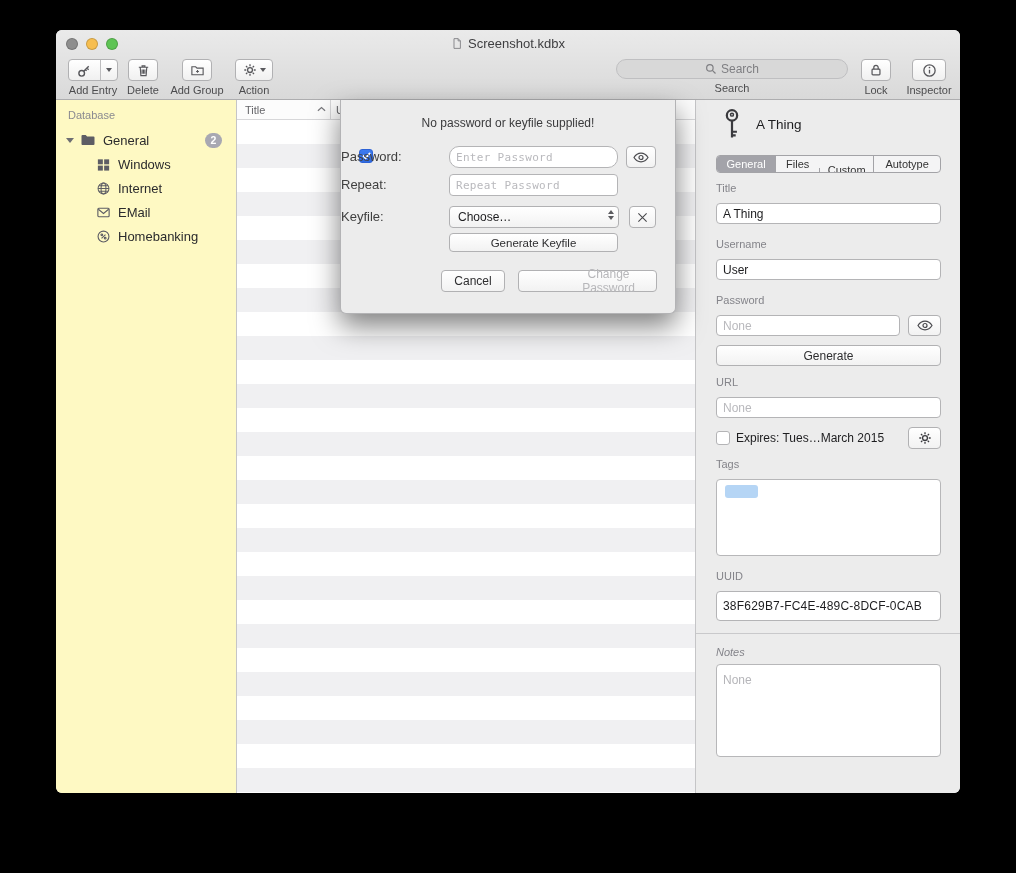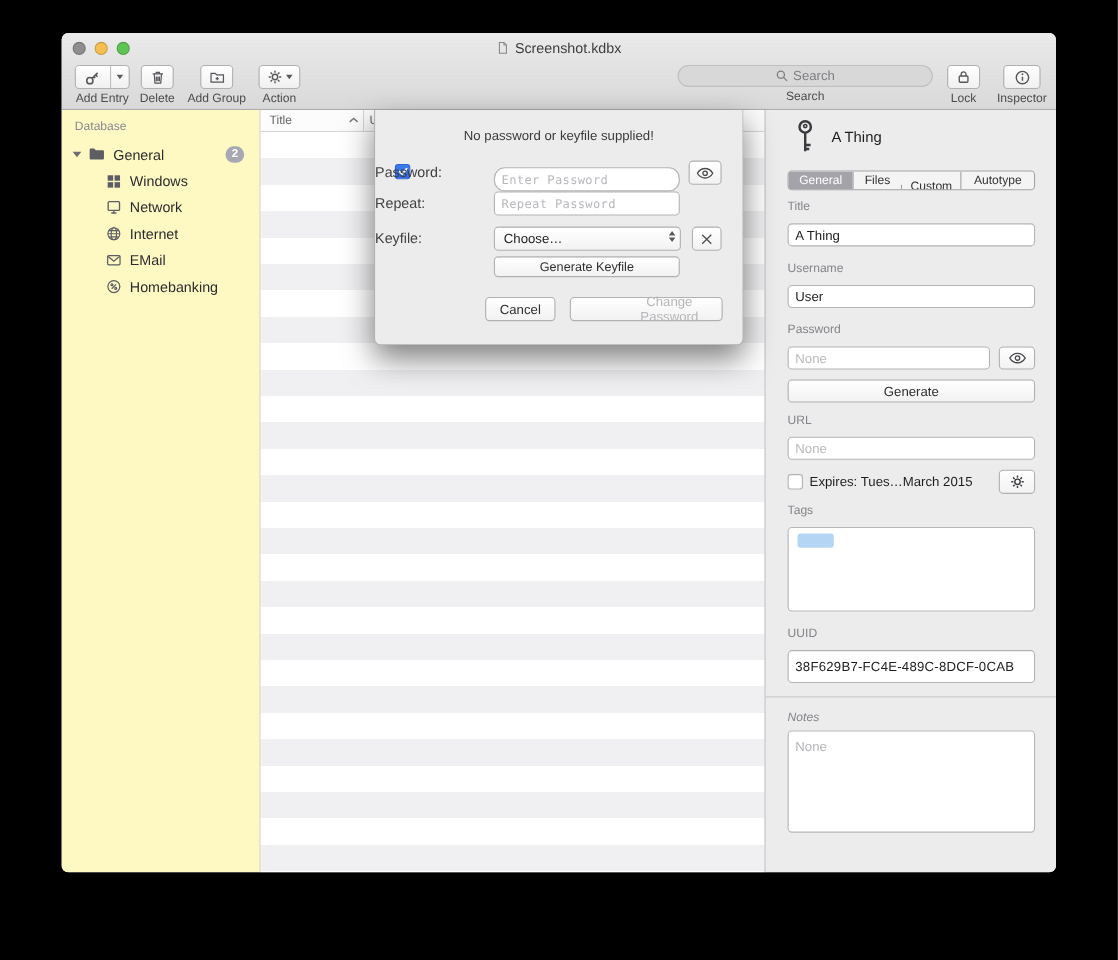--- a/index.html
+++ b/index.html
@@ -226,29 +226,20 @@
               <rect x="2" y="2.5" width="5.3" height="5.3"></rect>
               <rect x="8.7" y="2.5" width="5.3" height="5.3"></rect>
               <rect x="2" y="9.2" width="5.3" height="5.3"></rect>
               <rect x="8.7" y="9.2" width="5.3" height="5.3"></rect>
             </svg>
         </span>
         <span>Windows</span>
       </div>
       <div class="side-row child">
         <span class="sic">
-          <svg width="15" height="15" viewBox="0 0 16 16" fill="none" stroke="currentColor" stroke-width="1.3">
-              <rect x="2.5" y="2.5" width="11" height="8.5" rx="1"></rect>
-              <path d="M5.5 13.5h5M8 11v2.5"></path>
-            </svg>
-        </span>
-        <span>Network</span>
-      </div>
-      <div class="side-row child">
-        <span class="sic">
           <svg width="15" height="15" viewBox="0 0 16 16" fill="none" stroke="currentColor" stroke-width="1.1">
               <circle cx="8" cy="8" r="5.8"></circle>
               <ellipse cx="8" cy="8" rx="2.6" ry="5.8"></ellipse>
               <path d="M2.2 8h11.6M3.2 5h9.6M3.2 11h9.6"></path>
             </svg>
         </span>
         <span>Internet</span>
       </div>
       <div class="side-row child">
         <span class="sic">
@@ -359,21 +350,21 @@
     <div class="dlg-msg">No password or keyfile supplied!</div>
 
     <span class="cb checked dlg-cb">
       <span>
         <svg width="9" height="8" viewBox="0 0 10 9" fill="none" stroke="#fff" stroke-width="2" stroke-linecap="round" stroke-linejoin="round">
             <path d="M1.5 4.5l2.5 2.6L8.5 1.6"></path>
           </svg>
       </span>
     </span>
     <span class="dlg-label" style="top:49px;">Password:</span>
-    <input class="field dlg-input" style="top: 52px; border-radius: 10px;" placeholder="Enter Password">
+    <input class="field dlg-input" style="top: 46px; border-radius: 10px;" placeholder="Enter Password">
     <button class="btn eyebtn">
       <span>
         <svg width="16" height="11" viewBox="0 0 16 11" fill="none" stroke="currentColor" stroke-width="1.2">
             <path d="M1 5.5S3.7 1.2 8 1.2s7 4.3 7 4.3-2.7 4.3-7 4.3S1 5.5 1 5.5z"></path>
             <circle cx="8" cy="5.5" r="2"></circle>
           </svg>
       </span>
     </button>
 
     <span class="dlg-label" style="top:77px;">Repeat:</span>

